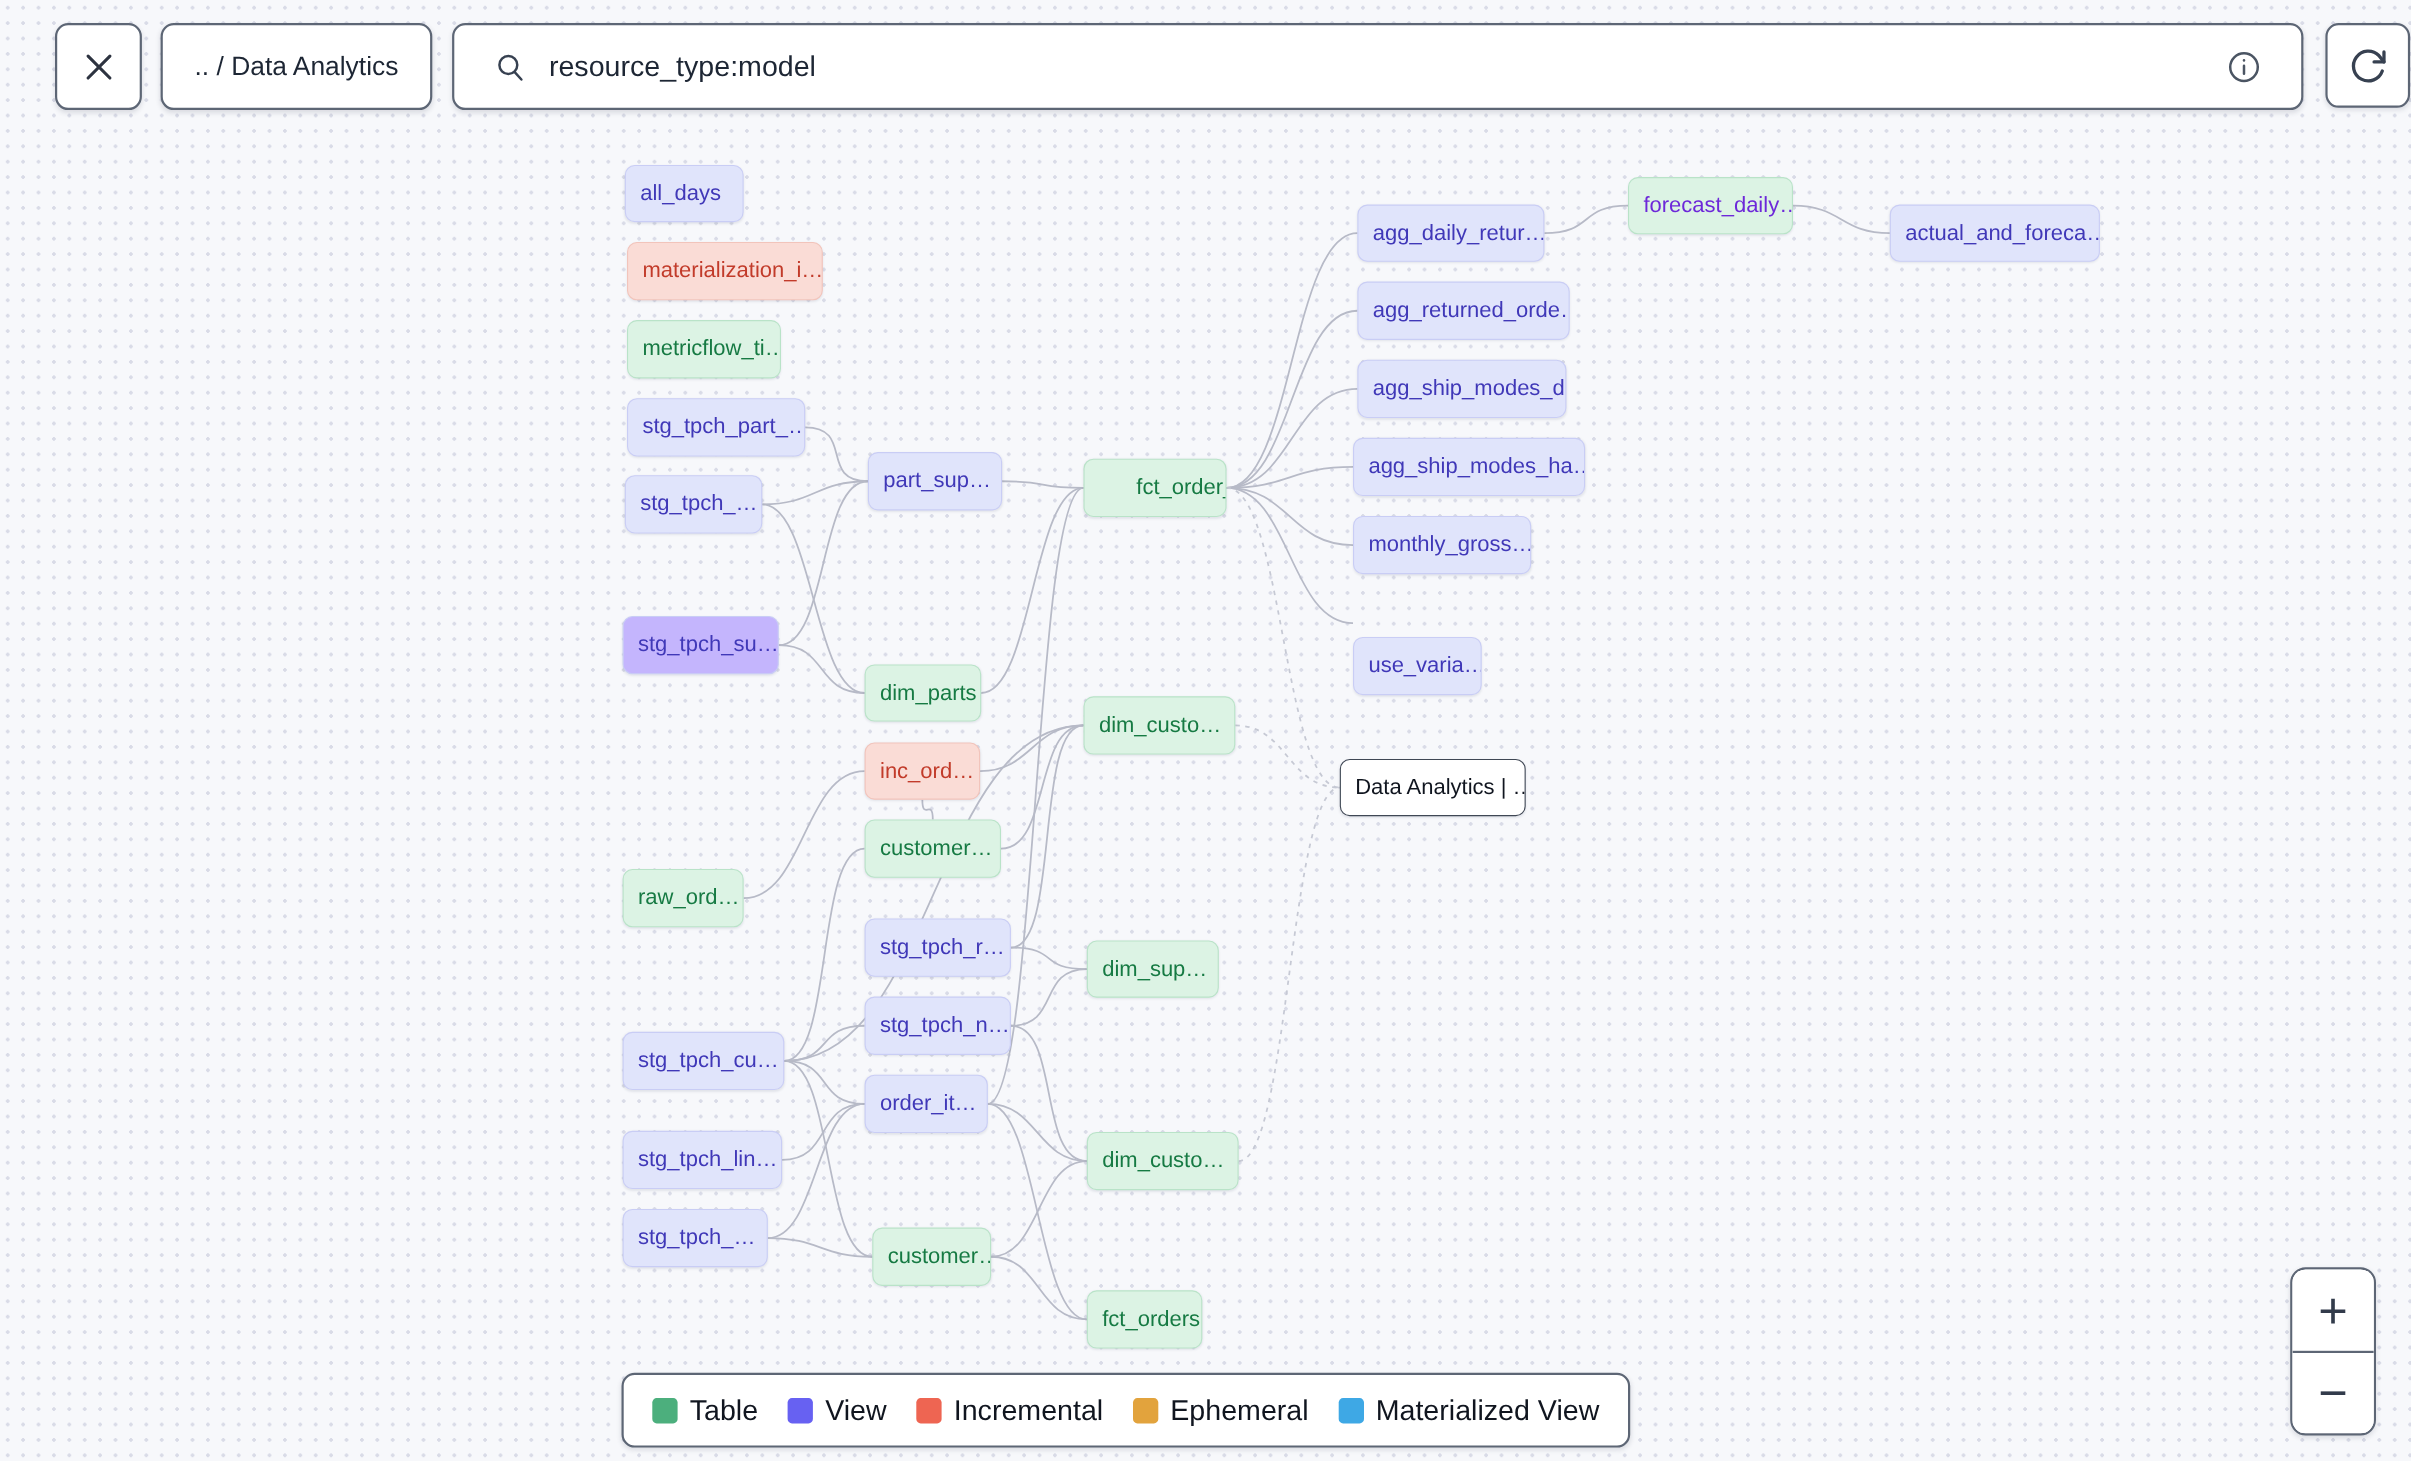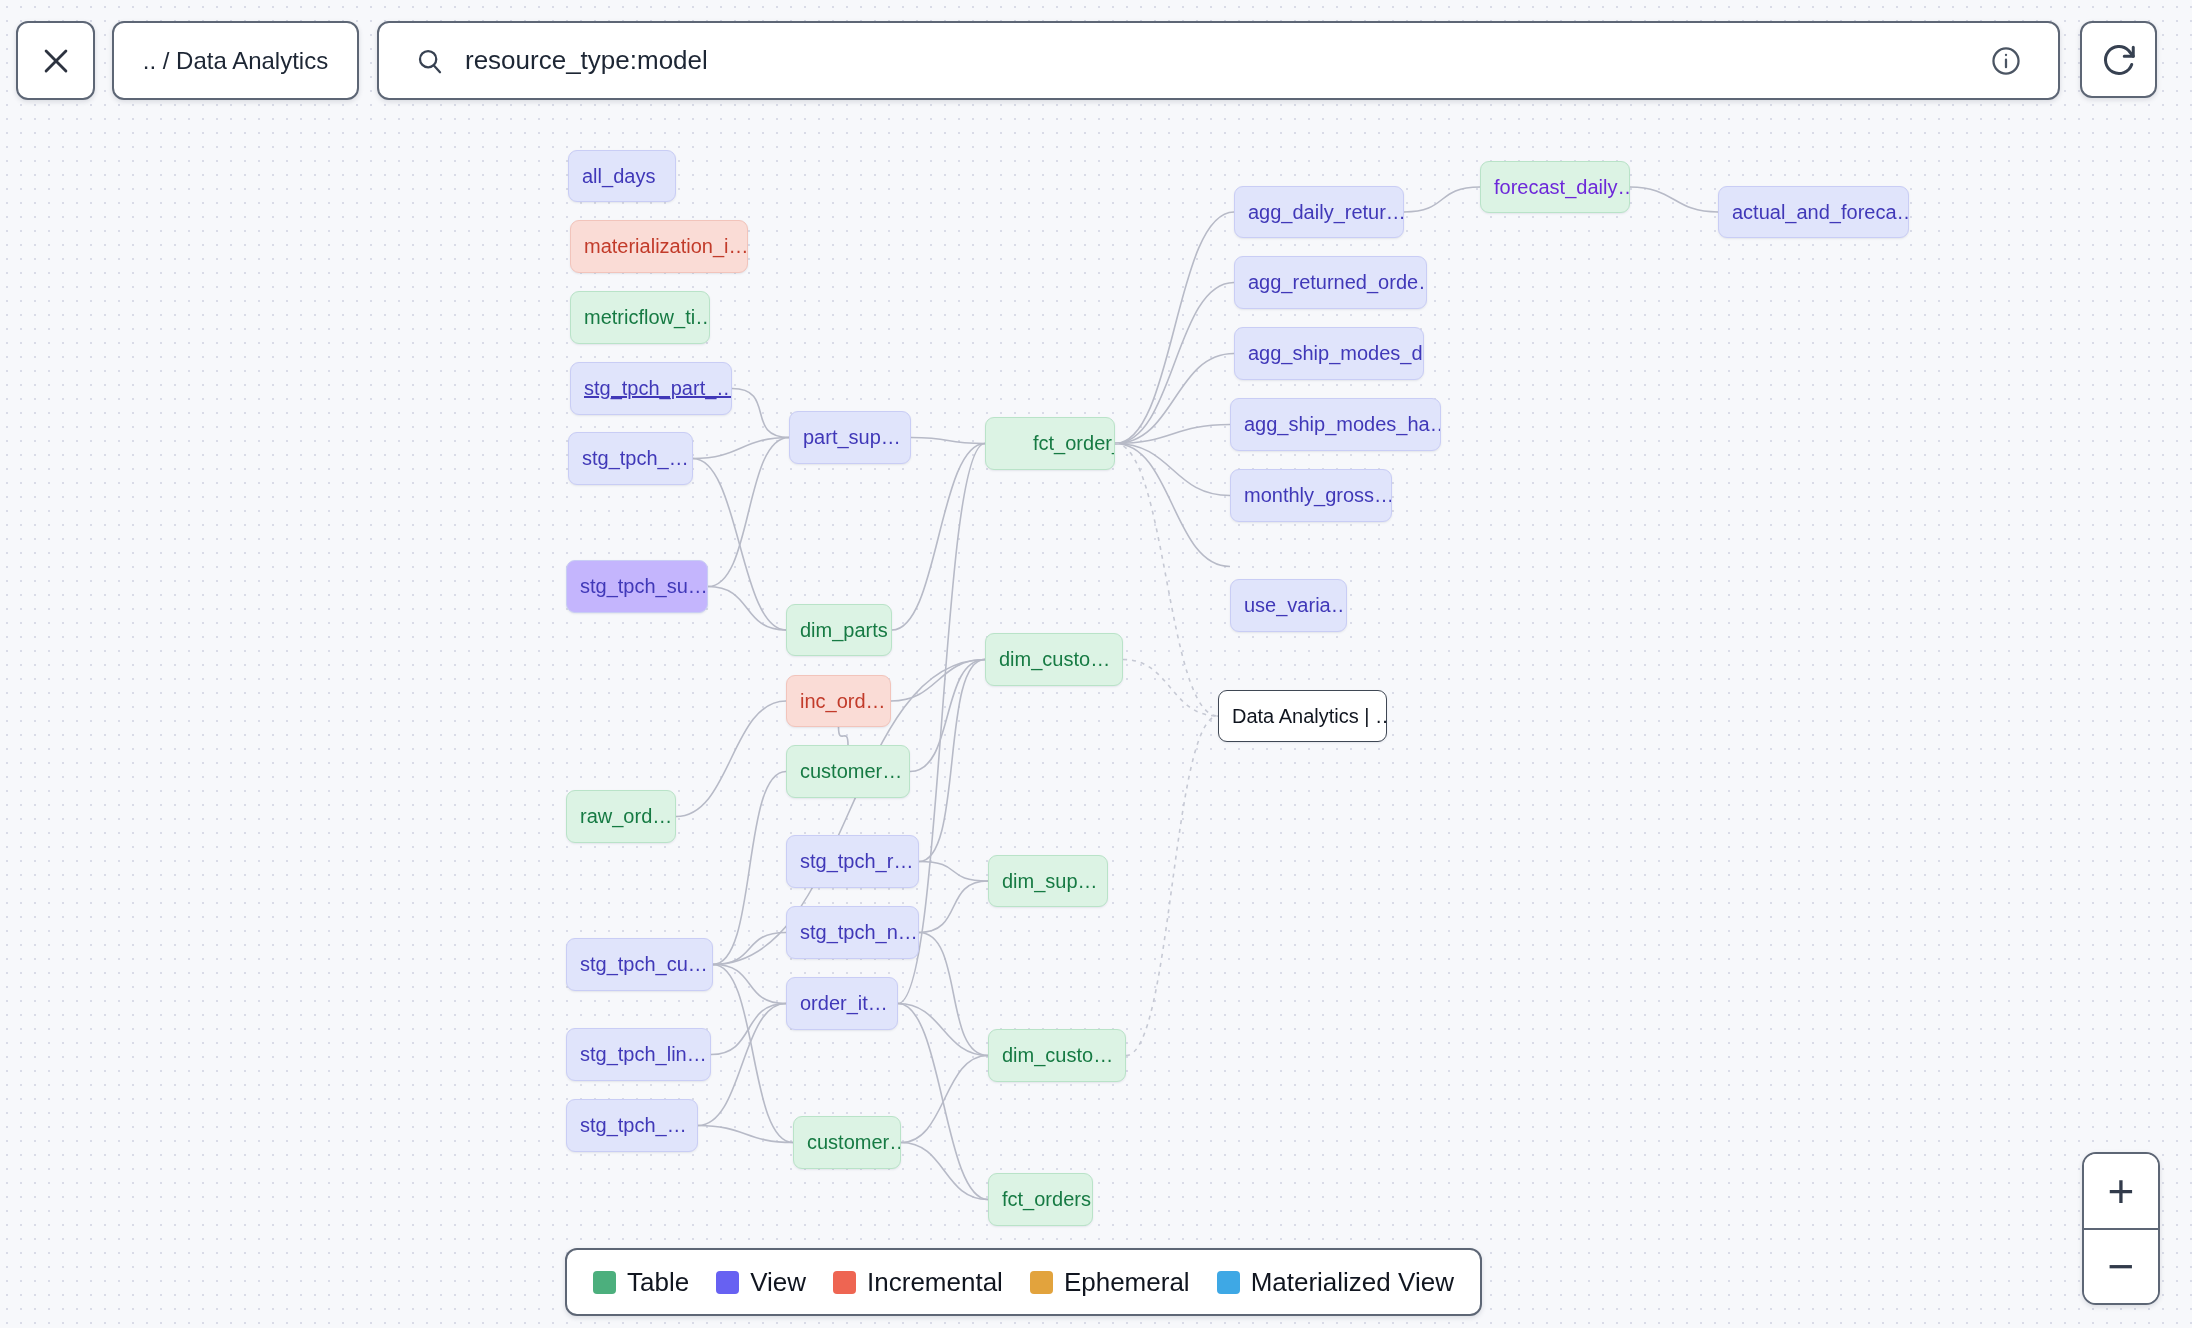--- a/index.html
+++ b/index.html
@@ -11,20 +11,21 @@
     background-image: radial-gradient(#d9dbe7 1.4px, transparent 1.5px);
     background-size:14px 14px;
     color:#1d2634;
   }
   
   .chrome {
     position:absolute; background:#ffffff; border:2px solid #5d6675;
     border-radius:12px; box-shadow:0 2px 5px rgba(40,50,70,.14);
     display:flex; align-items:center; justify-content:center; cursor:pointer;
     z-index:5;
+    margin-left:34px;
   }
   #close-btn   { left:16px;  top:21px; width:79px;  height:79px; }
   #breadcrumb-btn { left:112px; top:21px; width:247px; height:79px; font-size:24px; }
   #search-bar  { left:377px; top:21px; width:1683px; height:79px;
                  justify-content:flex-start; padding:0 36px; gap:18px; cursor:text; }
   #search-input { flex:1; border:none; outline:none; background:transparent;
                   font-size:26px; color:#1d2634; font-family:"Liberation Sans", sans-serif; }
   #refresh-btn { left:2080px; top:21px; width:77px; height:77px; }
   .icon svg { display:block; }
 
@@ -115,21 +116,21 @@
       <path d="M1404 212 C 1449 212, 1435 187, 1480 187" stroke="#b7bac7"></path>
       <path d="M1630 187 C 1675 187, 1673 212, 1718 212" stroke="#b7bac7"></path>
       <path d="M1115 443.5 C 1166.5 443.5, 1166.5 716, 1218 716" stroke="#c6c9d4" stroke-dasharray="4 5"></path>
       <path d="M1123 659.5 C 1170.5 659.5, 1170.5 716, 1218 716" stroke="#c6c9d4" stroke-dasharray="4 5"></path>
       <path d="M1126 1055.5 C 1172 1055.5, 1172 716, 1218 716" stroke="#c6c9d4" stroke-dasharray="4 5"></path>
     </svg>
 
 <div class="node view" style="left: 568px; top: 150px; width: 108px; height: 52px; background: rgb(224, 228, 251); border-color: rgb(201, 205, 245); color: rgb(64, 56, 184);">all_days</div>
     <div class="node incremental" style="left: 570px; top: 220px; width: 178px; height: 53px; background: rgb(250, 220, 214); border-color: rgb(242, 196, 187); color: rgb(194, 59, 42);">materialization_i…</div>
     <div class="node table" style="left: 570px; top: 291px; width: 140px; height: 53px; background: rgb(220, 243, 228); border-color: rgb(185, 227, 200); color: rgb(22, 122, 67);">metricflow_ti…</div>
-    <div class="node view" style="left: 570px; top: 362px; width: 162px; height: 53px; background: rgb(224, 228, 251); border-color: rgb(201, 205, 245); color: rgb(64, 56, 184); text-decoration: underline;">stg_tpch_part_…</div>
+    <div class="node view" style="left: 570px; top: 362px; width: 162px; height: 53px; background: rgb(224, 228, 251); border-color: rgb(201, 205, 245); color: rgb(64, 56, 184);">stg_tpch_part_…</div>
     <div class="node view" style="left: 568px; top: 432px; width: 125px; height: 53px; background: rgb(224, 228, 251); border-color: rgb(201, 205, 245); color: rgb(64, 56, 184);">stg_tpch_…</div>
     <div class="node view" style="left: 789px; top: 411px; width: 122px; height: 53px; background: rgb(224, 228, 251); border-color: rgb(201, 205, 245); color: rgb(64, 56, 184);">part_sup…</div>
     <div class="node view" style="left: 566px; top: 560px; width: 142px; height: 53px; background: #c4b5fd; border-color: rgb(201, 205, 245); color: rgb(64, 56, 184);">stg_tpch_su…</div>
     <div class="node table" style="left: 786px; top: 604px; width: 106px; height: 52px; background: rgb(220, 243, 228); border-color: rgb(185, 227, 200); color: rgb(22, 122, 67);">dim_parts</div>
     <div class="node incremental" style="left: 786px; top: 675px; width: 105px; height: 52px; background: rgb(250, 220, 214); border-color: rgb(242, 196, 187); color: rgb(194, 59, 42);">inc_ord…</div>
     <div class="node table" style="left: 786px; top: 745px; width: 124px; height: 53px; background: rgb(220, 243, 228); border-color: rgb(185, 227, 200); color: rgb(22, 122, 67);">customer…</div>
     <div class="node table" style="left: 566px; top: 790px; width: 110px; height: 53px; background: rgb(220, 243, 228); border-color: rgb(185, 227, 200); color: rgb(22, 122, 67);">raw_ord…</div>
     <div class="node view" style="left: 786px; top: 835px; width: 133px; height: 53px; background: rgb(224, 228, 251); border-color: rgb(201, 205, 245); color: rgb(64, 56, 184);">stg_tpch_r…</div>
     <div class="node view" style="left: 786px; top: 906px; width: 133px; height: 53px; background: rgb(224, 228, 251); border-color: rgb(201, 205, 245); color: rgb(64, 56, 184);">stg_tpch_n…</div>
     <div class="node table" style="left: 988px; top: 855px; width: 120px; height: 52px; background: rgb(220, 243, 228); border-color: rgb(185, 227, 200); color: rgb(22, 122, 67);">dim_sup…</div>

